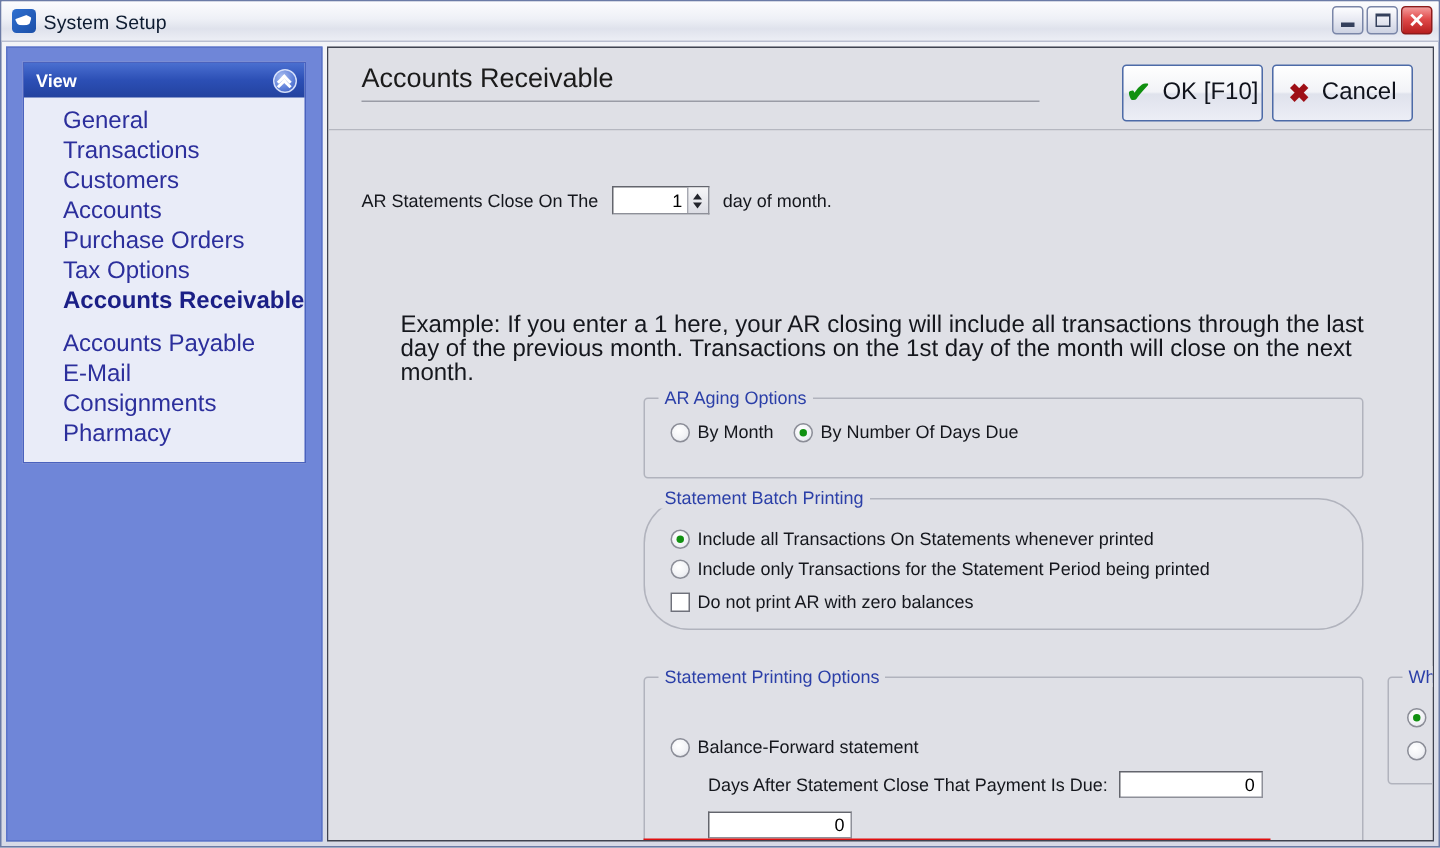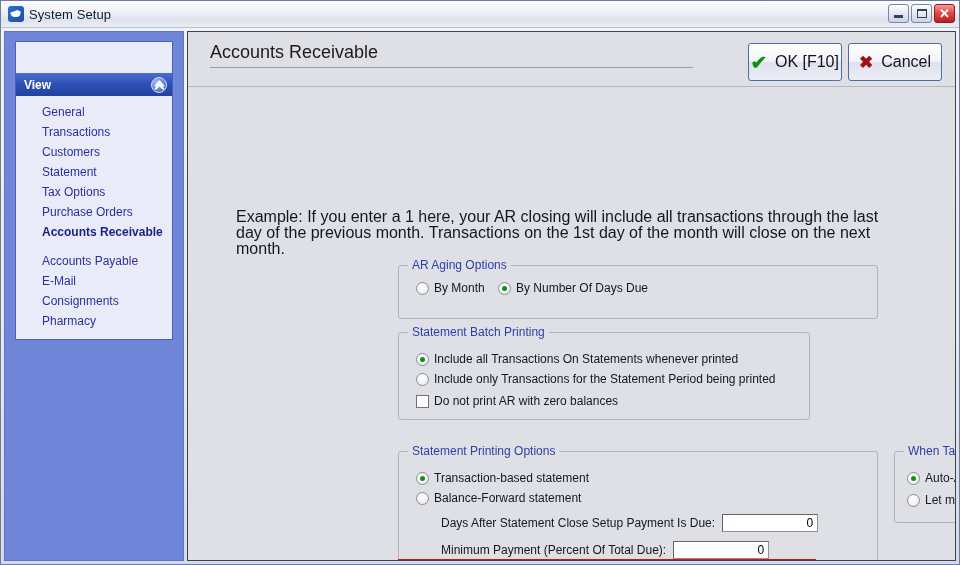--- a/index.html
+++ b/index.html
@@ -122,21 +122,20 @@
     border: 1px solid #4a62be;
     box-sizing: border-box;
   }
   .nav-header {
     height: 23px;
     background: linear-gradient(to bottom,#4a6fd0 0%, #2c4fb5 50%, #23429f 100%);
     display: flex;
     align-items: center;
     padding: 0 5px 0 8px;
     box-sizing: border-box;
-    margin-top: 31px;
   }
   .nav-header-title {
     color: #ffffff;
     font-size: 12px;
     font-weight: bold;
     flex: 1 1 auto;
   }
   .collapse-btn {
     width: 16px; height: 16px;
     border-radius: 50%;
@@ -156,21 +155,21 @@
     border-top: 2px solid #ffffff;
     transform: rotate(45deg);
   }
   .collapse-btn::before { top: 4px; }
   .collapse-btn::after  { top: 7.5px; }
 
   .nav-list {
     padding: 6px 0 8px 0;
   }
   .nav-item {
-    font-size: 12px;
+    font-size: 16px;
     color: #2c2f9c;
     padding: 3px 0 3px 26px;
     line-height: 14px;
     white-space: nowrap;
     cursor: default;
   }
   .nav-item.active {
     font-weight: bold;
     color: #1b1f86;
   }
@@ -331,21 +330,21 @@
   .group-title {
     position: absolute;
     top: -8px; left: 9px;
     padding: 0 4px;
     background: #dfe0e6;
     font-size: 12px;
     color: #2b3fa8;
     white-space: nowrap;
   }
   #group-aging   { left: 210px; top: 178px; width: 480px; height: 54px; }
-  #group-batch   { left: 210px; top: 245px; width: 412px; height: 88px; }
+  #group-batch   { left: 210px; top: 245px; width: 480px; height: 88px; border-radius: 30px; }
   #group-printing{ left: 210px; top: 364px; width: 480px; height: 140px; }
   #group-payments{ left: 706px; top: 364px; width: 222px; height: 72px; }
 
   
   .opt {
     position: absolute;
     display: flex;
     align-items: center;
     font-size: 12px;
     color: #15171d;
@@ -453,23 +452,23 @@
       <div class="sidebar">
         <div class="nav-panel">
           <div class="nav-header">
             <div class="nav-header-title">View</div>
             <div class="collapse-btn"></div>
           </div>
           <div class="nav-list">
             <div class="nav-item">General</div>
             <div class="nav-item">Transactions</div>
             <div class="nav-item">Customers</div>
-            <div class="nav-item">Statement</div>
+            <div class="nav-item">Accounts</div>
+            <div class="nav-item">Purchase Orders</div>
             <div class="nav-item">Tax Options</div>
-            <div class="nav-item">Purchase Orders</div>
             <div class="nav-item active">Accounts Receivable</div>
             <div class="nav-gap"></div>
             <div class="nav-item">Accounts Payable</div>
             <div class="nav-item">E-Mail</div>
             <div class="nav-item">Consignments</div>
             <div class="nav-item">Pharmacy</div>
           </div>
         </div>
       </div>
 
@@ -487,20 +486,31 @@
             </div>
             <div class="hbtn">
               <span class="x-glyph">✖</span>
               <span class="label">Cancel</span>
             </div>
           </div>
         </div>
 
         <div class="main-content">
 
+          <div class="row-close-on">
+            <span>AR Statements Close On The</span>
+            <span class="spinner">
+              <input value="1" style="">
+              <span class="spin-arrows">
+                <span class="up"></span>
+                <span class="down"></span>
+              </span>
+            </span>
+            <span>day of month.</span>
+          </div>
 
           <div class="example-text">Example:  If you enter a 1 here, your AR closing will include all transactions through the last day of the previous month.  Transactions on the 1st day of the month will close on the next month.</div>
 
           <div class="group" id="group-aging">
             <div class="group-title">AR Aging Options</div>
           </div>
           <div class="opt" id="opt-by-month">
             <span class="radio"></span>
             <span class="opt-label">By Month</span>
           </div>
@@ -521,34 +531,29 @@
             <span class="opt-label">Include only Transactions for the Statement Period being printed</span>
           </div>
           <div class="opt" id="opt-no-zero">
             <span class="checkbox"></span>
             <span class="opt-label">Do not print AR with zero balances</span>
           </div>
 
           <div class="group" id="group-printing">
             <div class="group-title">Statement Printing Options</div>
           </div>
-          <div class="opt" id="opt-trans-based">
-            <span class="radio checked"></span>
-            <span class="opt-label">Transaction-based statement</span>
-          </div>
           <div class="opt" id="opt-bal-forward">
             <span class="radio"></span>
             <span class="opt-label">Balance-Forward statement</span>
           </div>
           <div class="field-row" id="row-days-due">
-            <span class="fr-label">Days After Statement Close Setup Payment Is Due:</span>
+            <span class="fr-label">Days After Statement Close That Payment Is Due:</span>
             <input class="num-input" value="0" style="">
           </div>
           <div class="field-row" id="row-min-pay">
-            <span class="fr-label">Minimum Payment (Percent Of Total Due):</span>
             <input class="num-input" value="0" style="">
           </div>
 
           <div class="red-annotation"></div>
 
           <div class="group" id="group-payments">
             <div class="group-title">When Taking Payments &amp; Using Credits</div>
           </div>
           <div class="opt" id="opt-auto-apply">
             <span class="radio checked"></span>

